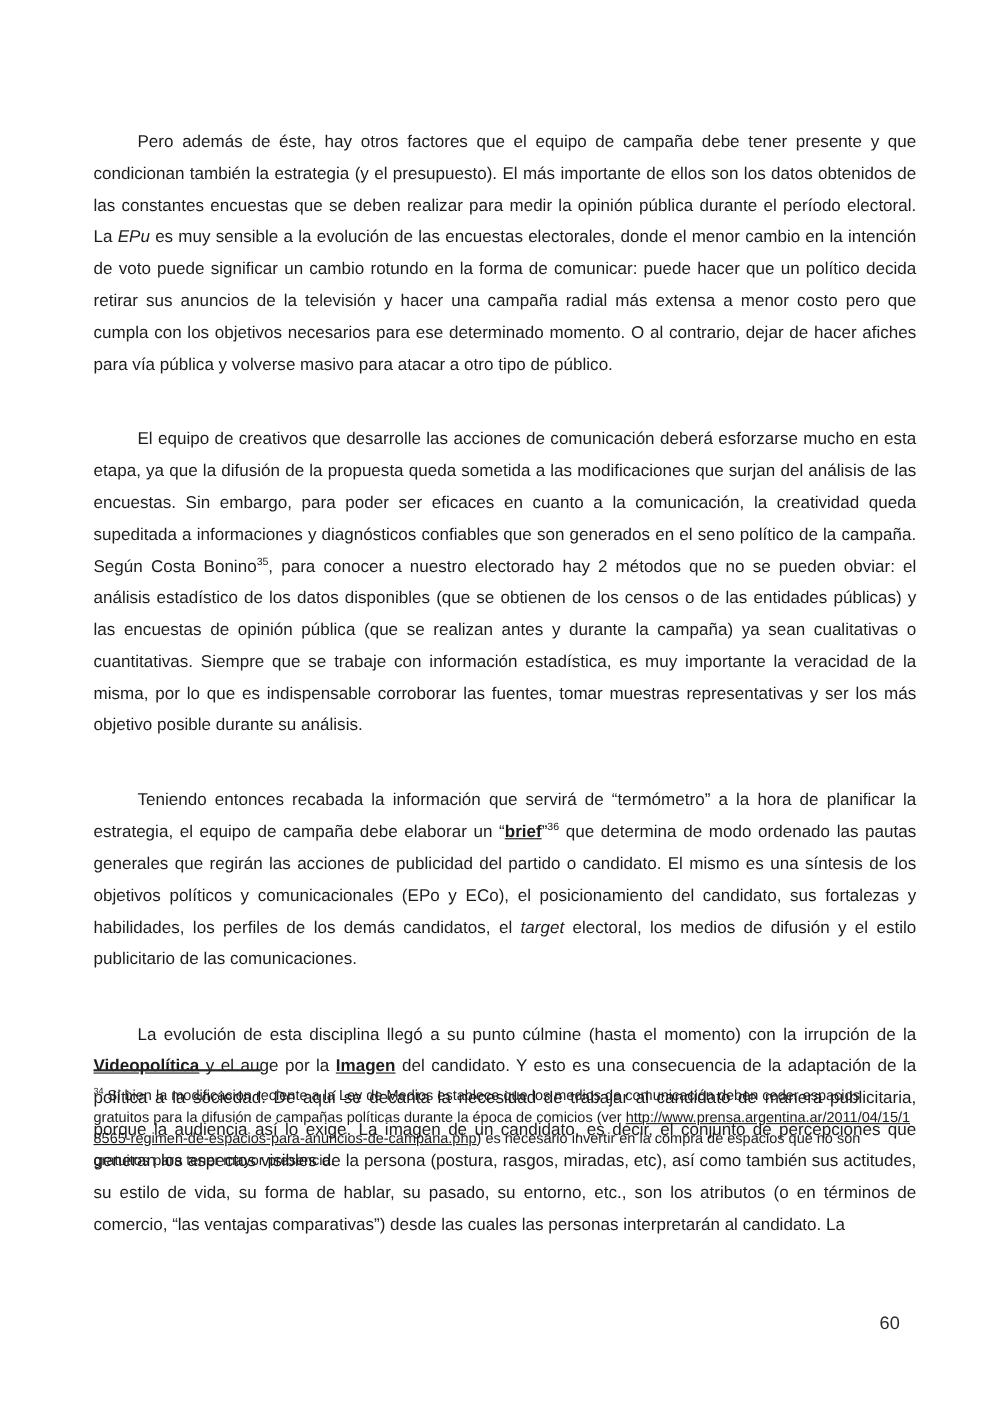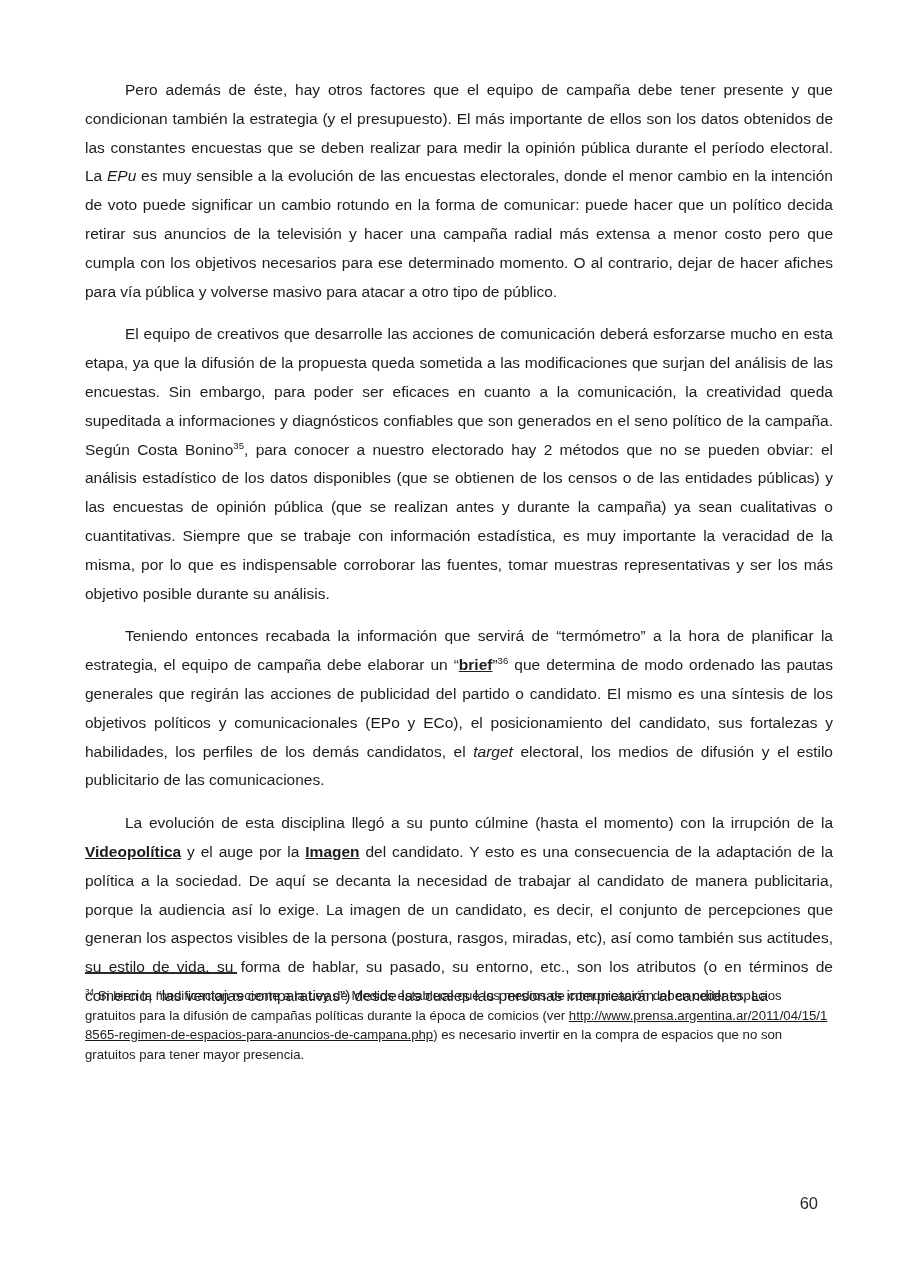--- a/index.html
+++ b/index.html
@@ -23,20 +23,21 @@
     top: 76px;
     font-size: 15.5px;
     line-height: 28.8px;
     text-align: justify;
   }
   .body-text p {
     margin: 0 0 14px 0;
   }
   .body-text p.indent {
     text-indent: 40px;
+    margin-top: 40px;
   }
   .italic { font-style: italic; }
   .bold   { font-weight: bold; text-decoration: underline; }
   sup.fn-ref {
     font-size: 0.62em;
     line-height: 0;
     vertical-align: super;
   }
   a.doc-link {
     color: inherit;

